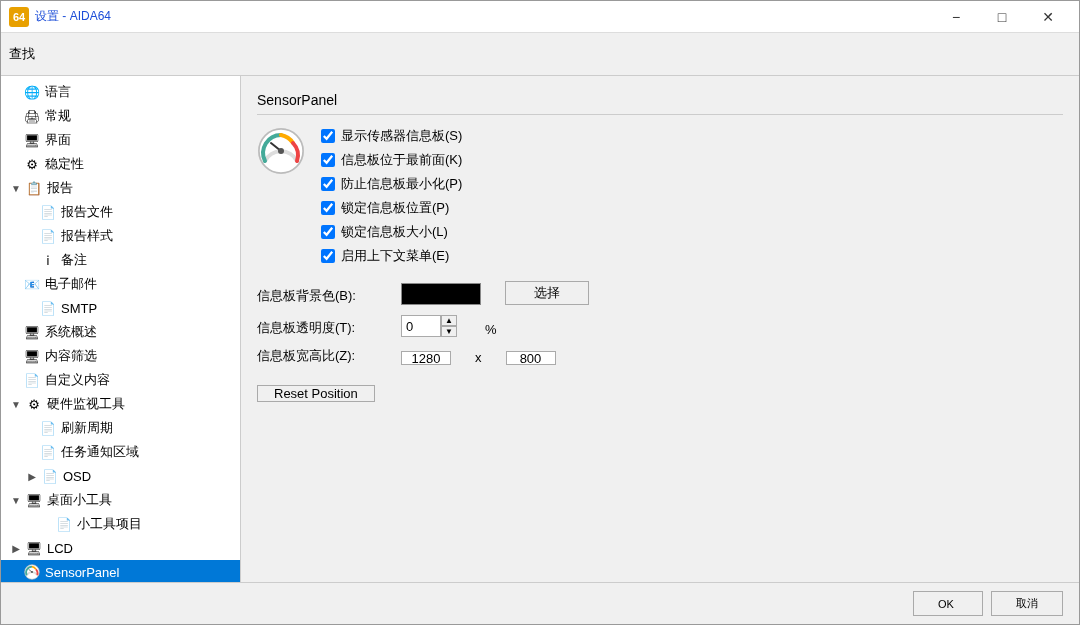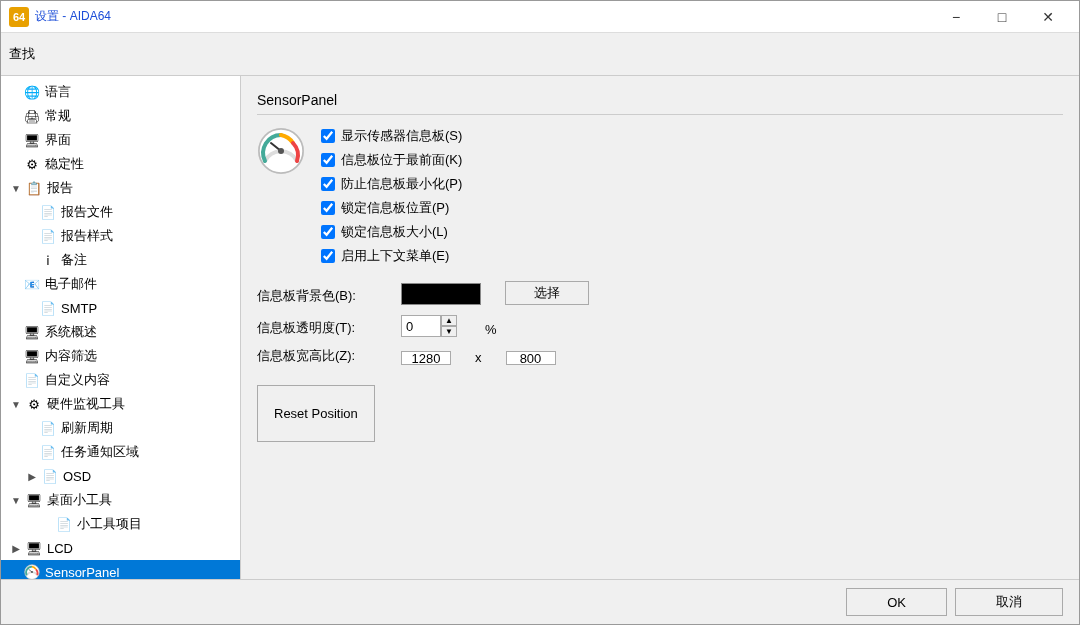--- a/index.html
+++ b/index.html
@@ -223,41 +223,41 @@
       height: 14px;
       border: 1px solid #aaa;
       text-align: center;
       font-size: 13px;
       padding: 0 4px;
     }
     .dim-x {
       font-size: 13px;
     }
     .reset-btn {
-      padding: 20px 16px;
+      padding: 0 16px;
       background: #f0f0f0;
       border: 1px solid #aaa;
       cursor: pointer;
       font-size: 13px;
       margin-top: 10px;
     }
     .footer {
       background: #f0f0f0;
       padding: 8px 16px;
       display: flex;
       justify-content: flex-end;
       gap: 8px;
       border-top: 1px solid #ccc;
     }
     .footer-btn {
-      padding: 4px 40px;
+      padding: 4px 24px;
       background: #f0f0f0;
       border: 1px solid #aaa;
       cursor: pointer;
-      font-size: 13px;
+      font-size: 11px;
       min-width: 70px;
       text-align: left;
     }
 
     
     .gauge-svg {
       width: 48px;
       height: 48px;
     }
   </style>

